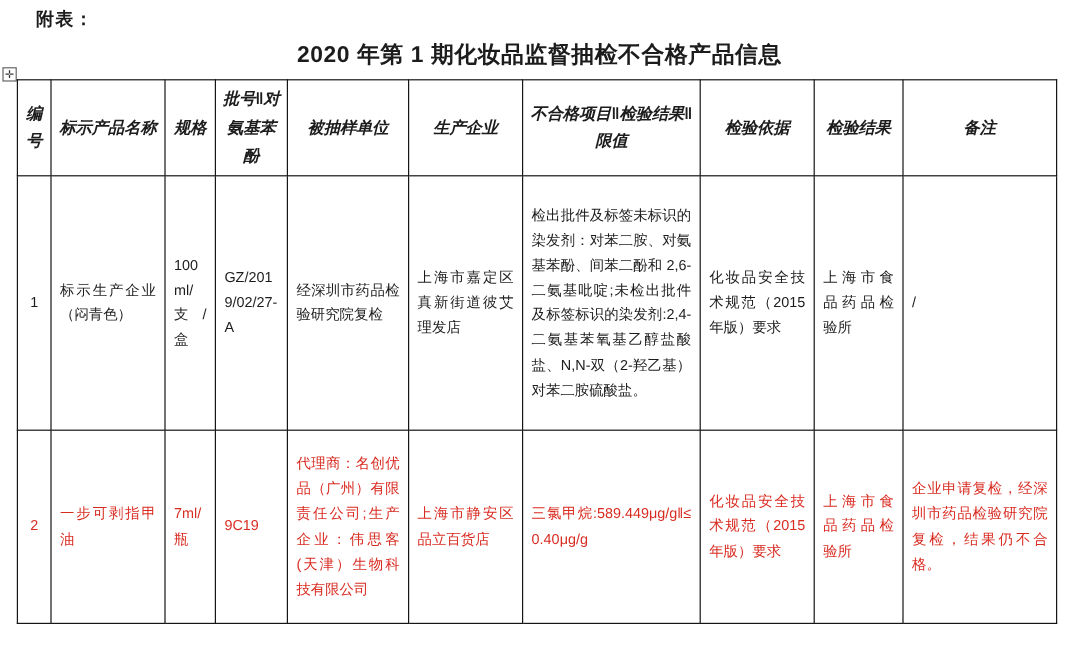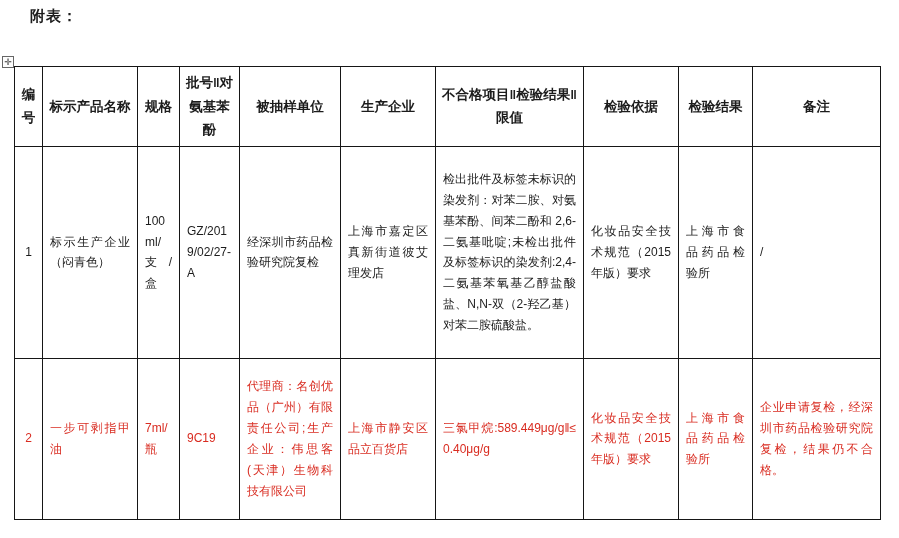--- a/index.html
+++ b/index.html
@@ -67,40 +67,41 @@
     padding: 4px 7px;
     overflow: hidden;
   }
   table.grid th {
     font-size: 13.5px;
     font-weight: bold;
     text-align: center;
     line-height: 1.75;
     padding: 4px 3px;
   }
-  thead tr { height: 74px; }
+  thead tr { height: 74px; font-style: italic; }
   tr.row-1 { height: 212px; }
   tr.row-2 { height: 161px; }
   table.grid td {
     font-size: 12px;
     line-height: 1.74;
     text-align: justify;
     text-justify: inter-character;
     word-break: break-all;
   }
   table.grid td.c-num { text-align: center; }
   tr.row-hot td { color: var(--alert-red); }
 </style>
 </head>
 <body>
 
 <div class="page">
 
   <div class="appendix-label">附表：</div>
 
+  <div class="doc-title">2020 年第 1 期化妆品监督抽检不合格产品信息</div>
 
   <div class="move-handle">✛</div>
 
   <table class="grid">
     <colgroup>
       <col style="width:28px">
       <col style="width:95px">
       <col style="width:42px">
       <col style="width:60px">
       <col style="width:101px">

